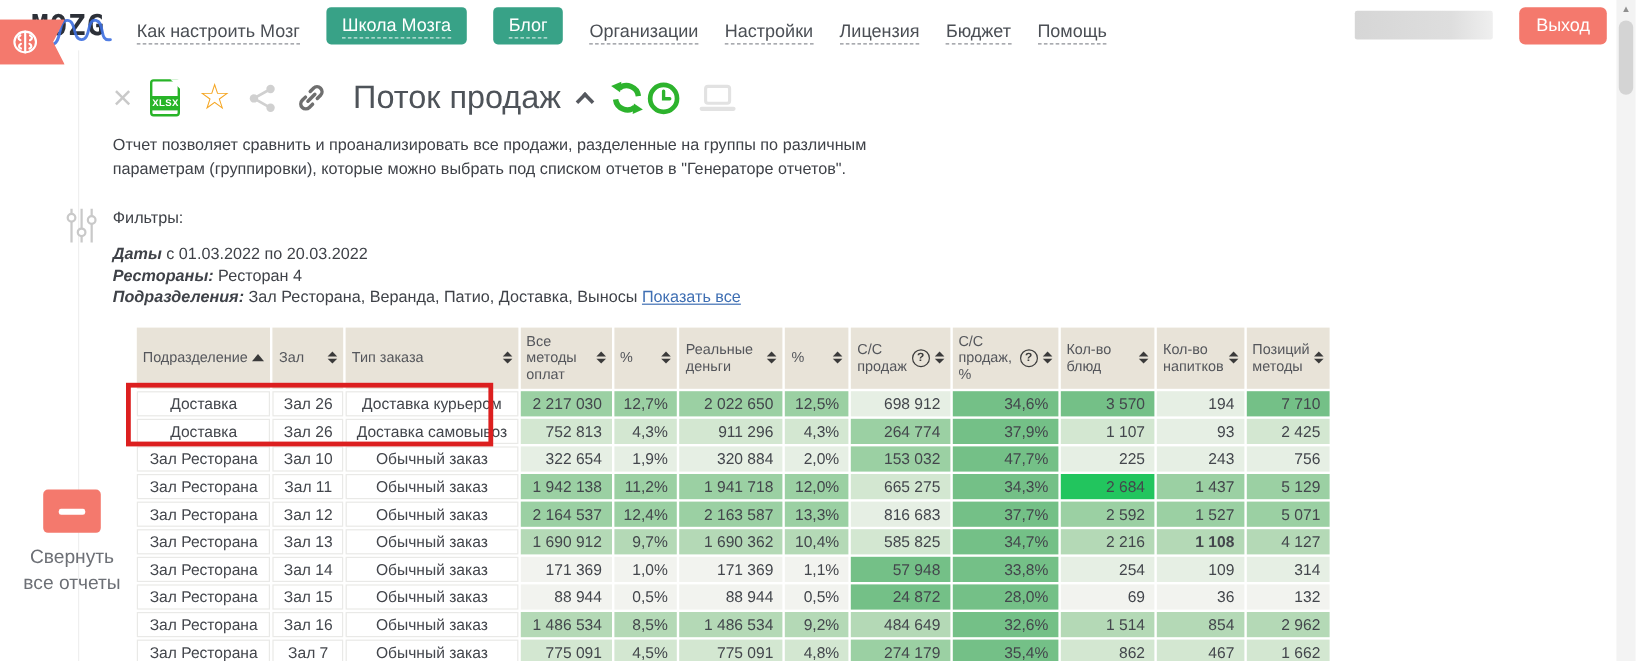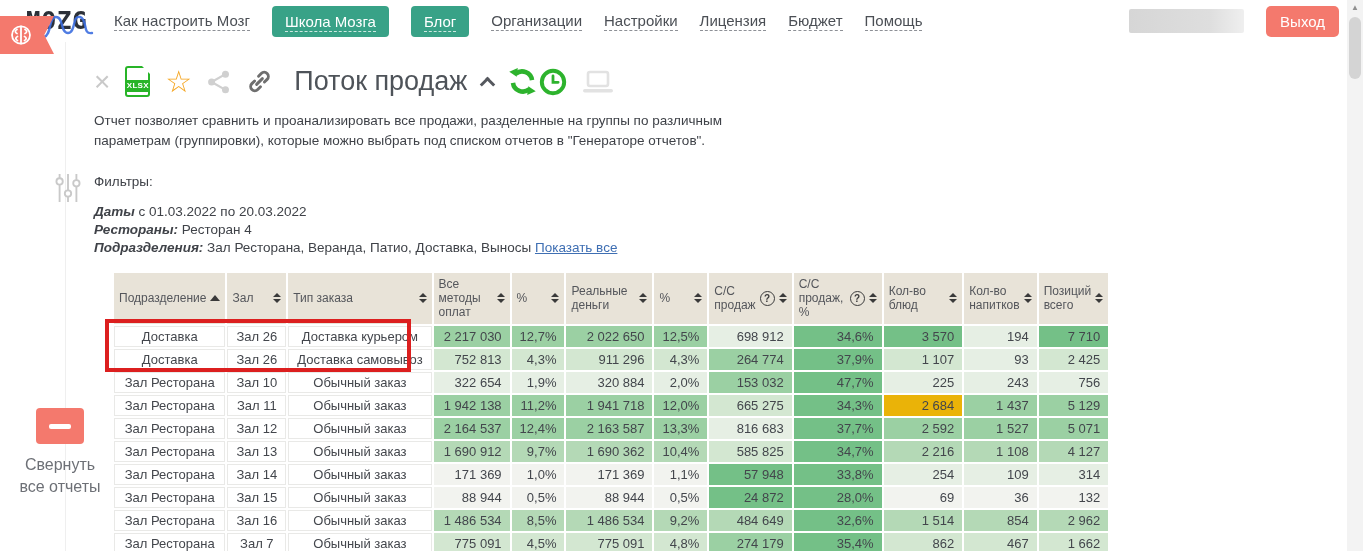--- a/index.html
+++ b/index.html
@@ -4,21 +4,21 @@
 <style>
   * { margin:0; padding:0; box-sizing:border-box; }
   html,body { width:1363px; height:551px; overflow:hidden; background:#fff;
     font-family:"Liberation Sans", sans-serif; color:#44474d; }
 
   
   .topnav { height:42px; display:flex; align-items:center; padding-left:26px; position:relative; }
   .logo { width:72px; position:relative; margin-right:16px; }
   .logo-text { font-size:24px; font-weight:bold; letter-spacing:1px; color:#2c3038; font-family:"DejaVu Sans Mono", monospace; }
   .logo-squiggle { position:absolute; left:-4px; top:2px; pointer-events:none; }
-  .nav-items { display:flex; align-items:center; gap:22px; }
+  .nav-items { display:flex; align-items:flex-end; gap:22px; }
   .nav-link { font-size:15px; color:#4b4f55; text-decoration:none;
     border-bottom:1px dashed #8d9096; padding-bottom:1px; cursor:pointer; white-space:nowrap; }
   .nav-btn { font-size:15px; color:#fff; background:#38a287; border-radius:4px;
     padding:7px 13px; cursor:pointer; white-space:nowrap; }
   .nav-btn span { border-bottom:1px dashed rgba(255,255,255,.75); padding-bottom:1px; }
   .nav-right { position:absolute; right:24px; top:0; height:42px; display:flex; align-items:center; gap:22px; }
   .redacted { width:115px; height:24px; border-radius:2px;
     background:linear-gradient(90deg,#d6d6d6 0%,#dedede 70%,#efefef 100%); }
   .logout-btn { background:#f4796d; color:#fff; font-size:15px; padding:7px 14px;
     border-radius:5px; cursor:pointer; }
@@ -305,21 +305,21 @@
               <div class="hc">
                 <span class="hlabel">Кол-во напитков</span>
                 <span class="sort-both">
                   <span class="tri-up"></span>
                   <span class="tri-down"></span>
                 </span>
               </div>
             </th>
             <th>
               <div class="hc">
-                <span class="hlabel">Позиций всего</span>
+                <span class="hlabel">Позиций методы</span>
                 <span class="sort-both">
                   <span class="tri-up"></span>
                   <span class="tri-down"></span>
                 </span>
               </div>
             </th>
           </tr>
         </thead>
       <tbody>
           <tr>
@@ -367,21 +367,21 @@
           <tr>
             <td class="txt">Зал Ресторана</td>
             <td class="txt">Зал 11</td>
             <td class="txt">Обычный заказ</td>
             <td class="num" style="background: rgb(155, 208, 163);">1 942 138</td>
             <td class="num" style="background: rgb(155, 208, 163); margin-left: 35px;">11,2%</td>
             <td class="num" style="background: rgb(155, 208, 163);">1 941 718</td>
             <td class="num" style="background: rgb(155, 208, 163);">12,0%</td>
             <td class="num" style="background: rgb(211, 231, 209);">665 275</td>
             <td class="num" style="background: rgb(116, 192, 135);">34,3%</td>
-            <td class="num" style="background: #eab308; padding-left: 38px;">2 684</td>
+            <td class="num" style="background: #22c55e; padding-left: 38px;">2 684</td>
             <td class="num" style="background: rgb(155, 208, 163);">1 437</td>
             <td class="num" style="background: rgb(155, 208, 163);">5 129</td>
           </tr>
           <tr>
             <td class="txt">Зал Ресторана</td>
             <td class="txt">Зал 12</td>
             <td class="txt">Обычный заказ</td>
             <td class="num" style="background: rgb(155, 208, 163);">2 164 537</td>
             <td class="num" style="background: rgb(155, 208, 163);">12,4%</td>
             <td class="num" style="background: rgb(155, 208, 163);">2 163 587</td>
@@ -396,21 +396,21 @@
             <td class="txt">Зал Ресторана</td>
             <td class="txt">Зал 13</td>
             <td class="txt">Обычный заказ</td>
             <td class="num" style="background: rgb(180, 217, 182);">1 690 912</td>
             <td class="num" style="background: rgb(180, 217, 182);">9,7%</td>
             <td class="num" style="background: rgb(180, 217, 182);">1 690 362</td>
             <td class="num" style="background: rgb(180, 217, 182);">10,4%</td>
             <td class="num" style="background: rgb(211, 231, 209);">585 825</td>
             <td class="num" style="background: rgb(116, 192, 135);">34,7%</td>
             <td class="num" style="background: rgb(180, 217, 182);">2 216</td>
-            <td class="num" style="background: rgb(180, 217, 182);">1 108</td>
+            <td class="num" style="background: rgb(180, 217, 182); font-weight: bold;">1 108</td>
             <td class="num" style="background: rgb(180, 217, 182);">4 127</td>
           </tr>
           <tr>
             <td class="txt">Зал Ресторана</td>
             <td class="txt">Зал 14</td>
             <td class="txt">Обычный заказ</td>
             <td class="num" style="background: rgb(242, 243, 239);">171 369</td>
             <td class="num" style="background: rgb(242, 243, 239);">1,0%</td>
             <td class="num" style="background: rgb(242, 243, 239);">171 369</td>
             <td class="num" style="background: rgb(242, 243, 239);">1,1%</td>

